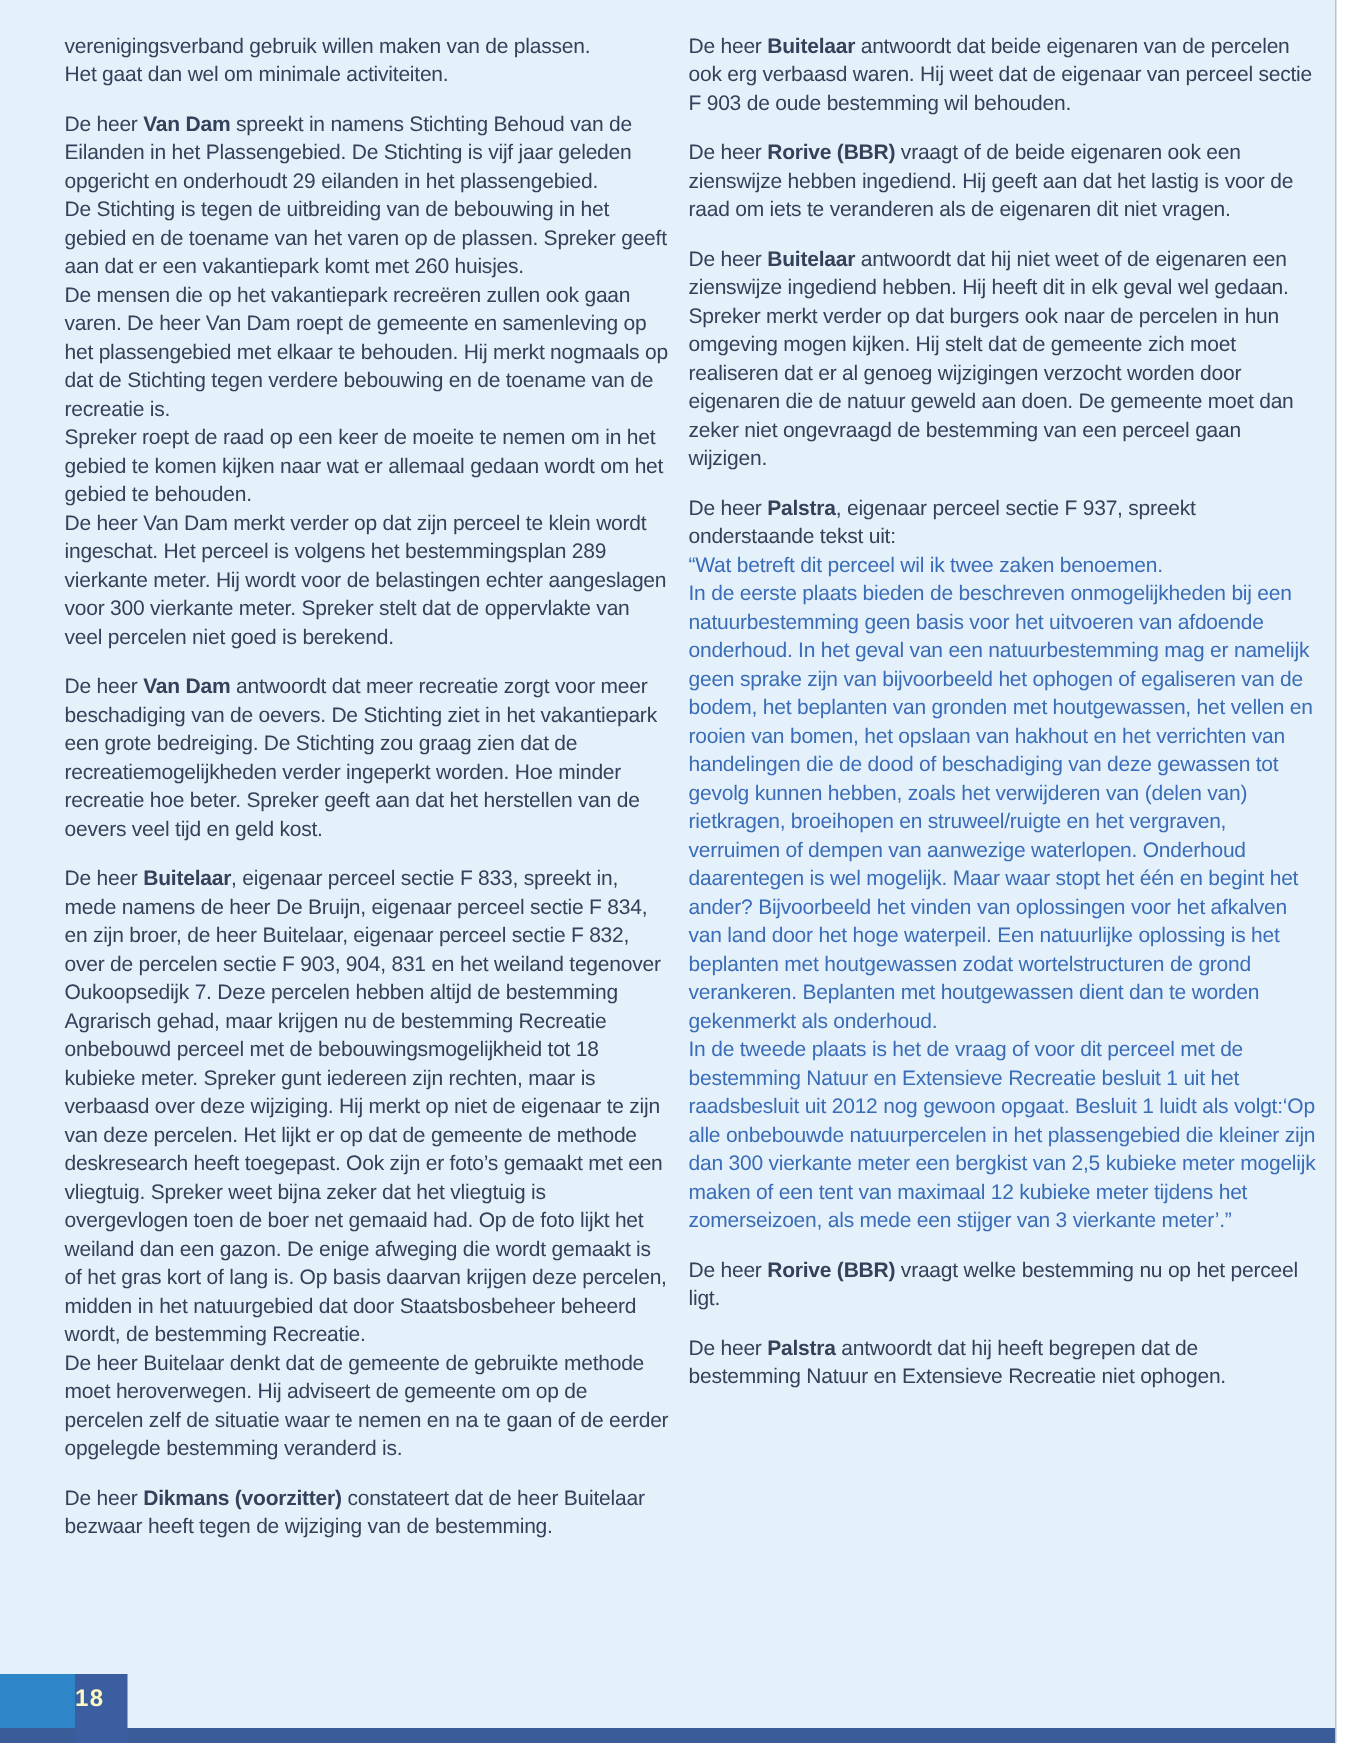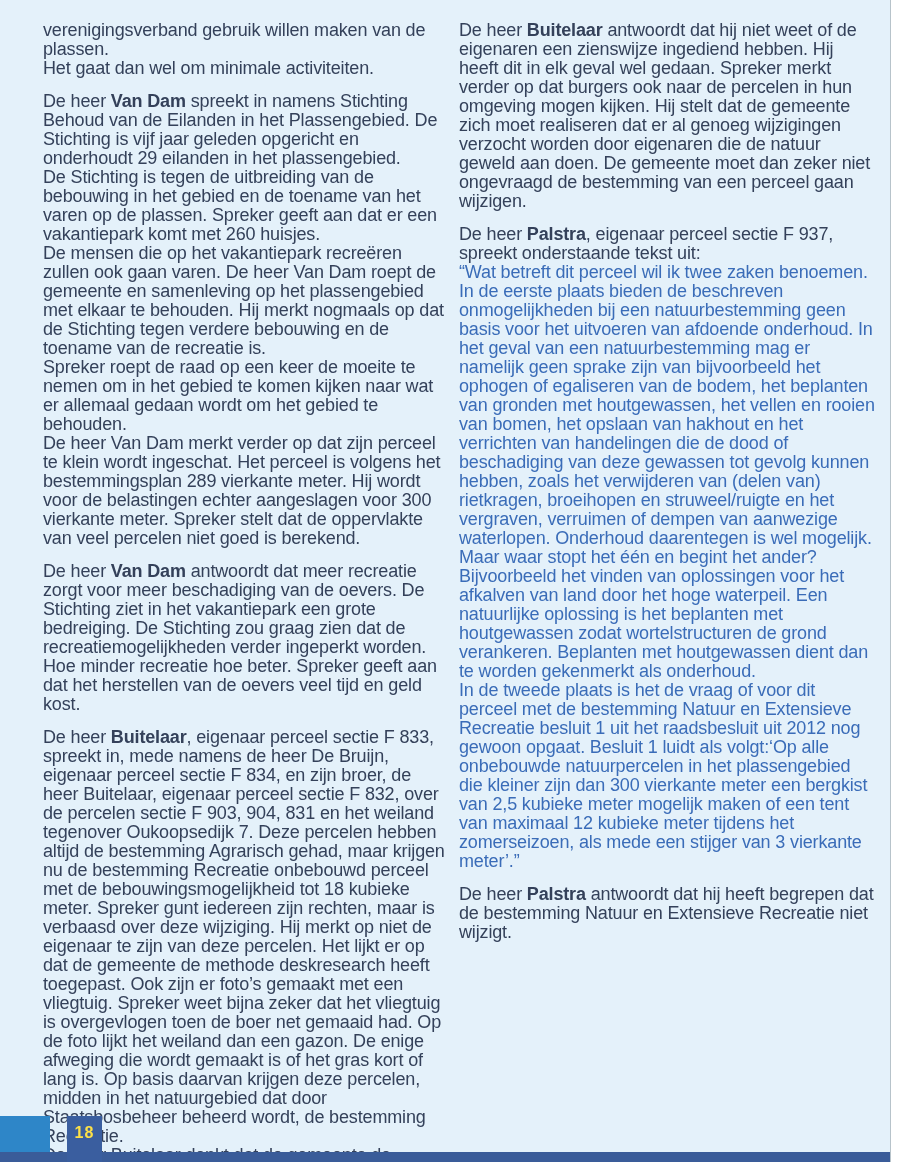--- a/index.html
+++ b/index.html
@@ -33,21 +33,21 @@
     top: 21px;
     width: 834px;
     display: flex;
     gap: 13px;
   }
   .col { box-sizing: border-box; }
   .col-left  { width: 403px; }
   .col-right { width: 418px; }
   .para {
     margin: 0 0 14px 0;
-    font-size: 18px;
+    font-size: 14px;
     line-height: 19px;
     letter-spacing: -0.15px;
     color: var(--text-color, #34415a);
     white-space: pre-line;
   }
   .para .b { font-weight: bold; }
   .para .quote-text { color: var(--quote-color, #3a6cb8); }
   .footer-accent {
     position: absolute;
     left: 0; top: 1116px;
@@ -58,54 +58,57 @@
     position: absolute;
     left: 0; top: 1152px;
     width: 890px; height: 10px;
     background: var(--bar-color, #3a5c99);
   }
   .footer-page {
     position: absolute;
     left: 50px; top: 1116px;
     width: 35px; height: 46px;
     background: var(--navy-color, #3a5e9f);
-    color: #fde047;
+    color: #fef9c3;
     font-weight: bold;
     font-size: 16px;
     letter-spacing: 1px;
-    text-align: center;
+    text-align: left;
     line-height: 34px;
     z-index: 2;
-    margin-left: 17px;
   }
 </style>
 </head>
 <body>
 
 <div class="page"></div>
 
 <div class="columns">
   <div class="col col-left">
       <p class="para"><span>verenigingsverband gebruik willen maken van de plassen.
 Het gaat dan wel om minimale activiteiten.</span></p>
       <p class="para"><span>De heer </span><span class="b">Van Dam</span><span> spreekt in namens Stichting Behoud van de Eilanden in het Plassengebied. De Stichting is vijf jaar geleden opgericht en onderhoudt 29 eilanden in het plassengebied.
 De Stichting is tegen de uitbreiding van de bebouwing in het gebied en de toename van het varen op de plassen. Spreker geeft aan dat er een vakantiepark komt met 260 huisjes.
 De mensen die op het vakantiepark recreëren zullen ook gaan varen. De heer Van Dam roept de gemeente en samenleving op het plassengebied met elkaar te behouden. Hij merkt nogmaals op dat de Stichting tegen verdere bebouwing en de toename van de recreatie is.
 Spreker roept de raad op een keer de moeite te nemen om in het gebied te komen kijken naar wat er allemaal gedaan wordt om het gebied te behouden.
 De heer Van Dam merkt verder op dat zijn perceel te klein wordt ingeschat. Het perceel is volgens het bestemmingsplan 289 vierkante meter. Hij wordt voor de belastingen echter aangeslagen voor 300 vierkante meter. Spreker stelt dat de oppervlakte van veel percelen niet goed is berekend.</span></p>
       <p class="para"><span>De heer </span><span class="b">Van Dam</span><span> antwoordt dat meer recreatie zorgt voor meer beschadiging van de oevers. De Stichting ziet in het vakantiepark een grote bedreiging. De Stichting zou graag zien dat de recreatiemogelijkheden verder ingeperkt worden. Hoe minder recreatie hoe beter. Spreker geeft aan dat het herstellen van de oevers veel tijd en geld kost.</span></p>
       <p class="para"><span>De heer </span><span class="b">Buitelaar</span><span>, eigenaar perceel sectie F 833, spreekt in, mede namens de heer De Bruijn, eigenaar perceel sectie F 834, en zijn broer, de heer Buitelaar, eigenaar perceel sectie F 832, over de percelen sectie F 903, 904, 831 en het weiland tegenover Oukoopsedijk 7. Deze percelen hebben altijd de bestemming Agrarisch gehad, maar krijgen nu de bestemming Recreatie onbebouwd perceel met de bebouwingsmogelijkheid tot 18 kubieke meter. Spreker gunt iedereen zijn rechten, maar is verbaasd over deze wijziging. Hij merkt op niet de eigenaar te zijn van deze percelen. Het lijkt er op dat de gemeente de methode deskresearch heeft toegepast. Ook zijn er foto’s gemaakt met een vliegtuig. Spreker weet bijna zeker dat het vliegtuig is overgevlogen toen de boer net gemaaid had. Op de foto lijkt het weiland dan een gazon. De enige afweging die wordt gemaakt is of het gras kort of lang is. Op basis daarvan krijgen deze percelen, midden in het natuurgebied dat door Staatsbosbeheer beheerd wordt, de bestemming Recreatie.
 De heer Buitelaar denkt dat de gemeente de gebruikte methode moet heroverwegen. Hij adviseert de gemeente om op de percelen zelf de situatie waar te nemen en na te gaan of de eerder opgelegde bestemming veranderd is.</span></p>
+      <p class="para"><span>De heer </span><span class="b">Dikmans (voorzitter)</span><span> constateert dat de heer Buitelaar bezwaar heeft tegen de wijziging van de bestemming.</span></p>
     </div>
   <div class="col col-right">
+      <p class="para"><span>De heer </span><span class="b">Buitelaar</span><span> antwoordt dat beide eigenaren van de percelen ook erg verbaasd waren. Hij weet dat de eigenaar van perceel sectie F 903 de oude bestemming wil behouden.</span></p>
+      <p class="para"><span>De heer </span><span class="b">Rorive (BBR)</span><span> vraagt of de beide eigenaren ook een zienswijze hebben ingediend. Hij geeft aan dat het lastig is voor de raad om iets te veranderen als de eigenaren dit niet vragen.</span></p>
       <p class="para"><span>De heer </span><span class="b">Buitelaar</span><span> antwoordt dat hij niet weet of de eigenaren een zienswijze ingediend hebben. Hij heeft dit in elk geval wel gedaan. Spreker merkt verder op dat burgers ook naar de percelen in hun omgeving mogen kijken. Hij stelt dat de gemeente zich moet realiseren dat er al genoeg wijzigingen verzocht worden door eigenaren die de natuur geweld aan doen. De gemeente moet dan zeker niet ongevraagd de bestemming van een perceel gaan wijzigen.</span></p>
       <p class="para"><span>De heer </span><span class="b">Palstra</span><span>, eigenaar perceel sectie F 937, spreekt onderstaande tekst uit:</span><span class="quote-text">
 “Wat betreft dit perceel wil ik twee zaken benoemen.
 In de eerste plaats bieden de beschreven onmogelijkheden bij een natuurbestemming geen basis voor het uitvoeren van afdoende onderhoud. In het geval van een natuurbestemming mag er namelijk geen sprake zijn van bijvoorbeeld het ophogen of egaliseren van de bodem, het beplanten van gronden met houtgewassen, het vellen en rooien van bomen, het opslaan van hakhout en het verrichten van handelingen die de dood of beschadiging van deze gewassen tot gevolg kunnen hebben, zoals het verwijderen van (delen van) rietkragen, broeihopen en struweel/ruigte en het vergraven, verruimen of dempen van aanwezige waterlopen. Onderhoud daarentegen is wel mogelijk. Maar waar stopt het één en begint het ander? Bijvoorbeeld het vinden van oplossingen voor het afkalven van land door het hoge waterpeil. Een natuurlijke oplossing is het beplanten met houtgewassen zodat wortelstructuren de grond verankeren. Beplanten met houtgewassen dient dan te worden gekenmerkt als onderhoud.
 In de tweede plaats is het de vraag of voor dit perceel met de bestemming Natuur en Extensieve Recreatie besluit 1 uit het raadsbesluit uit 2012 nog gewoon opgaat. Besluit 1 luidt als volgt:‘Op alle onbebouwde natuurpercelen in het plassengebied die kleiner zijn dan 300 vierkante meter een bergkist van 2,5 kubieke meter mogelijk maken of een tent van maximaal 12 kubieke meter tijdens het zomerseizoen, als mede een stijger van 3 vierkante meter’.”</span></p>
-      <p class="para"><span>De heer </span><span class="b">Palstra</span><span> antwoordt dat hij heeft begrepen dat de bestemming Natuur en Extensieve Recreatie niet wijzigt.</span></p>
+      <p class="para"><span>De heer </span><span class="b">Rorive (BBR)</span><span> vraagt welke bestemming nu op het perceel ligt.</span></p>
+      <p class="para"><span>De heer </span><span class="b">Palstra</span><span> antwoordt dat hij heeft begrepen dat de bestemming Natuur en Extensieve Recreatie niet ophogen.</span></p>
     </div>
 </div>
 
 <div class="footer-accent"></div>
 <div class="footer-page">18</div>
 <div class="footer-bar"></div>
 <div class="edge-strip"></div>
 
 </body></html>

